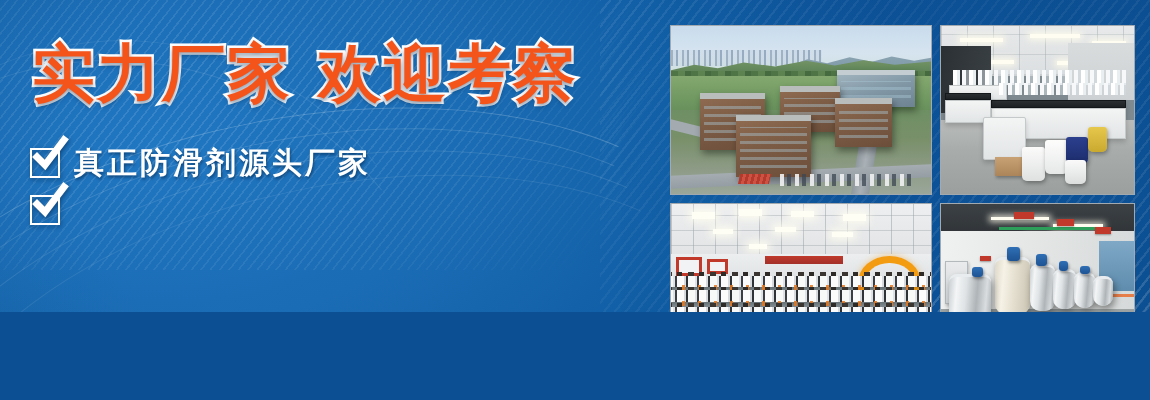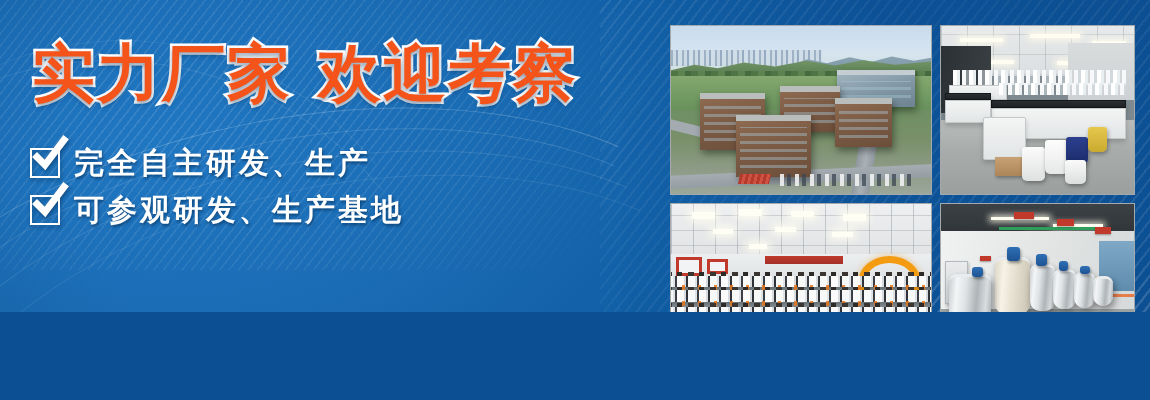--- a/index.html
+++ b/index.html
@@ -292,38 +292,37 @@
   <div class="arc arc5"></div>
   <div class="arc arc6"></div>
   <div class="vignette"></div>
 
   <div class="left">
 
     <div class="headline"><span>实力厂家</span><span class="gap"></span><span>欢迎考察</span></div>
 
     <div class="bullets">
 
-
       <div class="bullet">
         <span class="chk">
           <svg viewBox="0 0 34 34" aria-hidden="true">
             <path d="M4 18 L12 26 L31 1" fill="none" stroke="#ffffff" stroke-width="7" stroke-linecap="square" stroke-linejoin="miter"></path>
           </svg>
         </span>
-        <span class="bullet-text">完全自主研发、生产</span>
+        <span class="bullet-text">真正防滑剂源头厂家</span>
       </div>
 
       <div class="bullet">
         <span class="chk">
           <svg viewBox="0 0 34 34" aria-hidden="true">
             <path d="M4 18 L12 26 L31 1" fill="none" stroke="#ffffff" stroke-width="7" stroke-linecap="square" stroke-linejoin="miter"></path>
           </svg>
         </span>
-        <span class="bullet-text">可参观研发、生产基地</span>
-      </div>
+      </div>
+
 
 
     </div>
   </div>
 
   <div class="photos">
 
     <div class="photo">
       <div class="scene">
         <div class="sky"></div>

